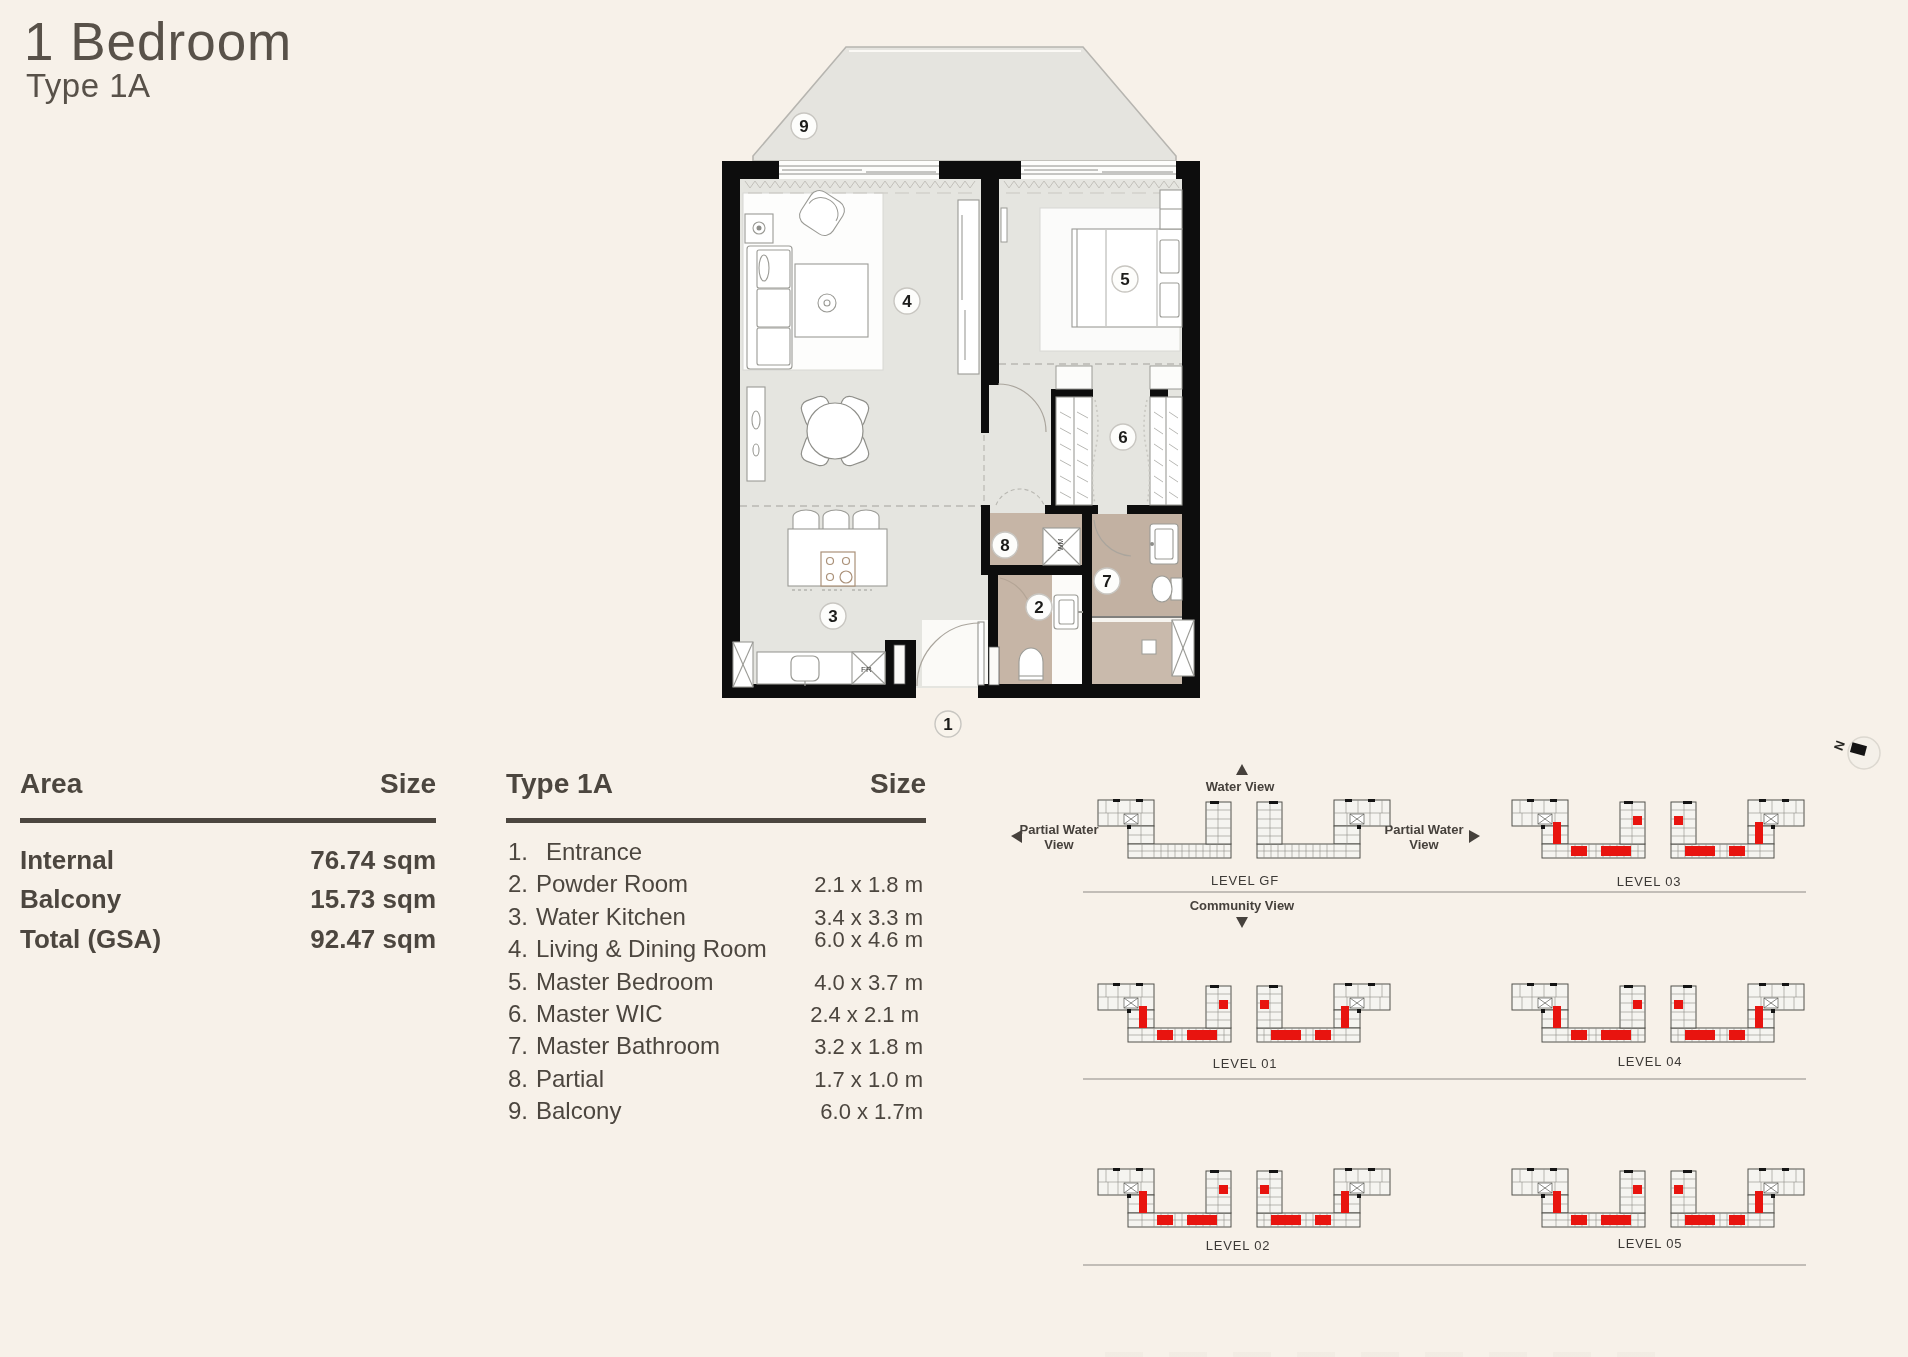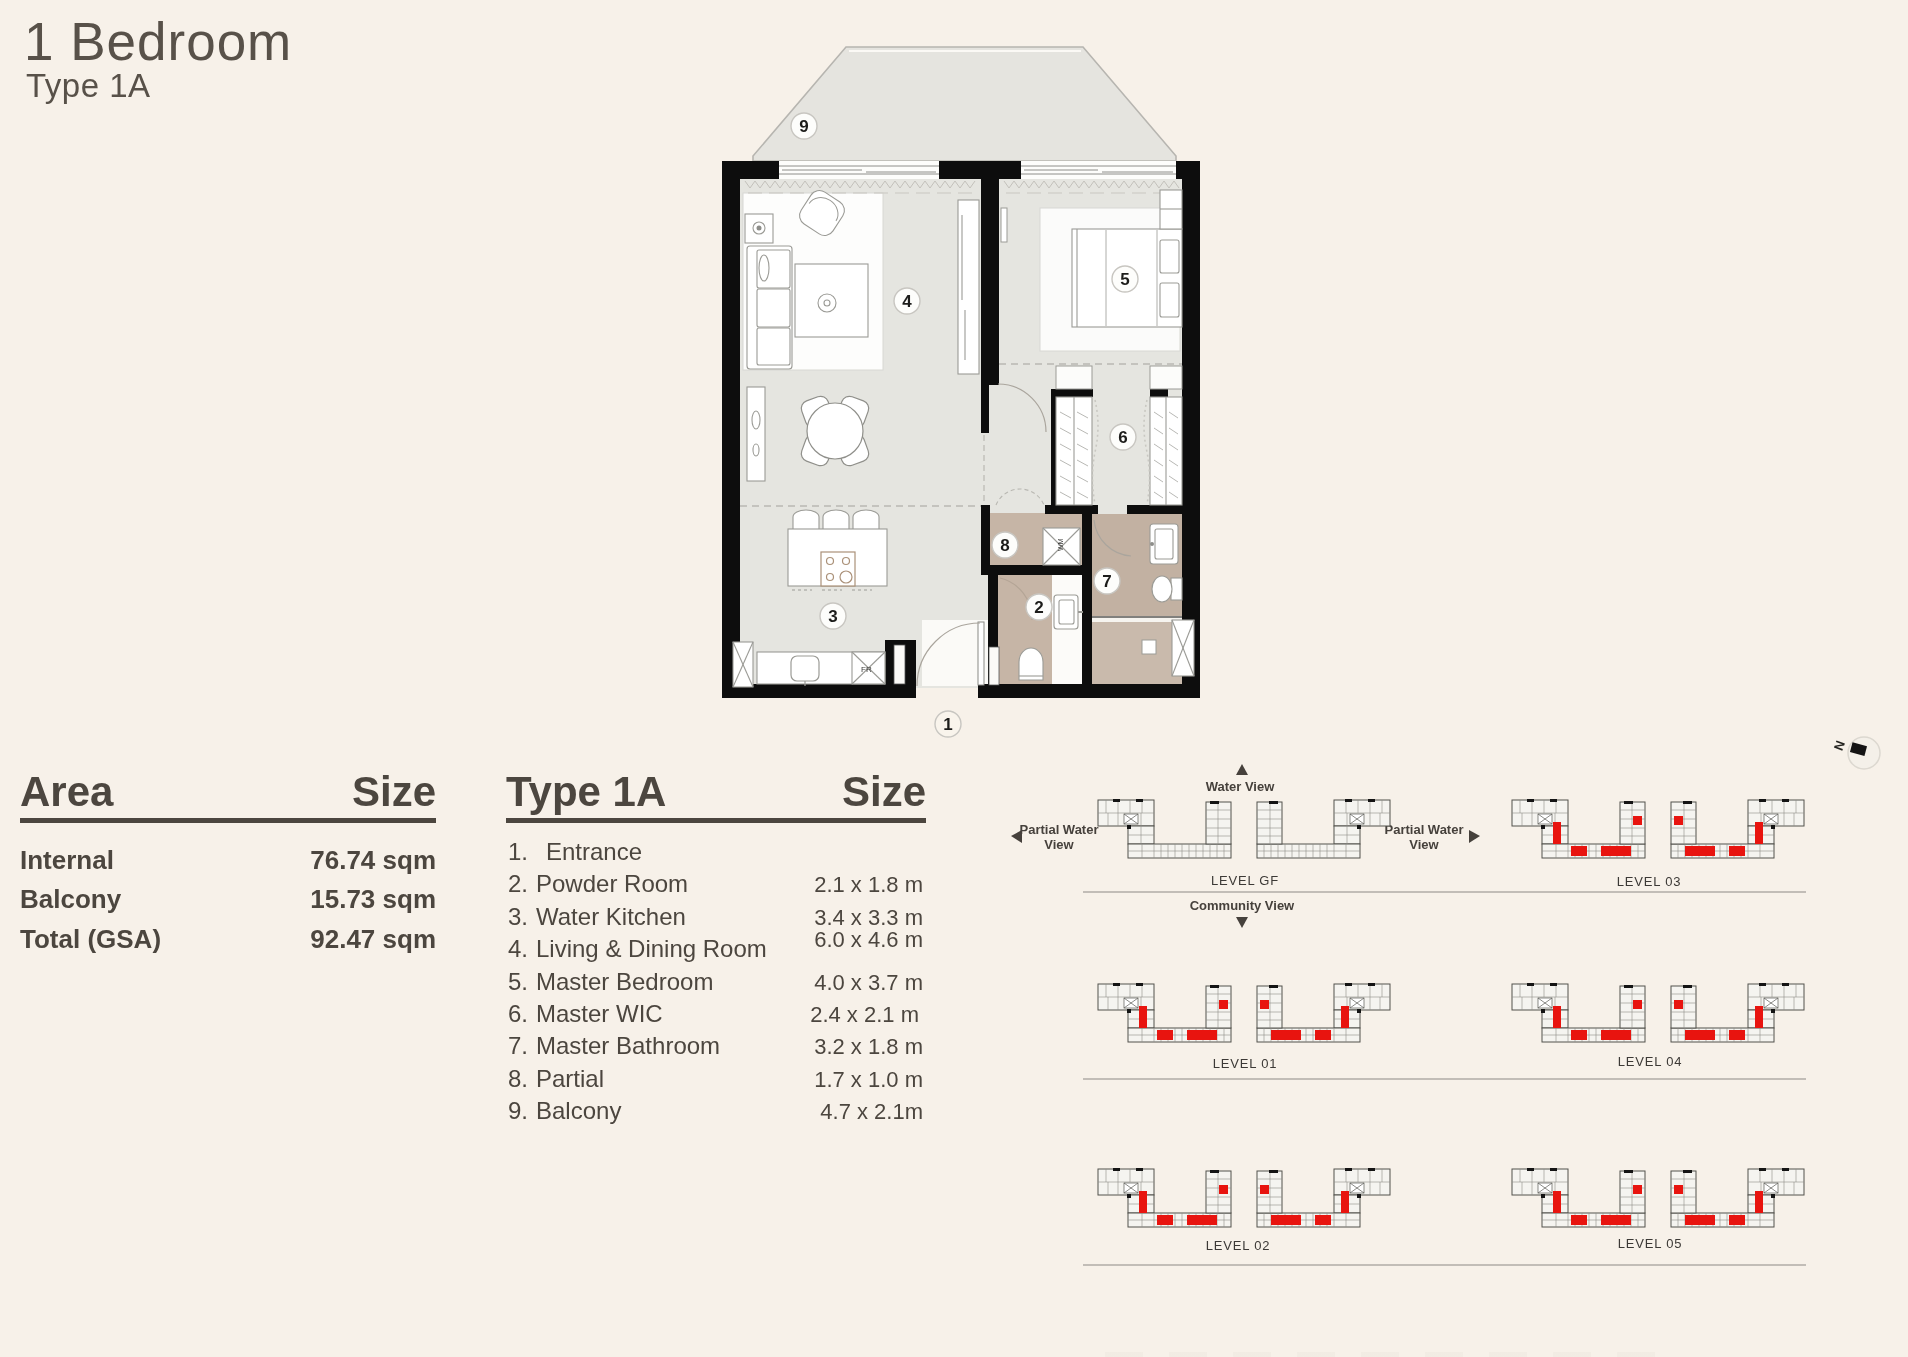--- a/index.html
+++ b/index.html
@@ -1,20 +1,20 @@
 <!DOCTYPE html>
 <html><head>
 <meta charset="utf-8">
 <style>
   html,body{margin:0;padding:0;}
   body{width:1908px;height:1357px;position:relative;background:#f7f1e9;-webkit-font-smoothing:antialiased;
        font-family:"Liberation Sans", sans-serif;overflow:hidden;}
   .abs{position:absolute;}
   .ttl{color:#585149;}
-  .tblhead{font-weight:bold;font-size:42px;color:#4c463f;}
+  .tblhead{font-weight:bold;font-size:28px;color:#4c463f;}
   .rowtxt{font-size:26px;color:#4c463f;}
 </style>
 </head>
 <body>
 
 <div class="abs ttl" style="left:24px;top:11px;font-size:53px;letter-spacing:1px;">1 Bedroom</div>
 
 <div class="abs ttl" style="left:26px;top:67px;font-size:33px;letter-spacing:0.5px;">Type 1A</div>
 
 <div class="abs" style="left:20px;top:768px;width:416px;">
@@ -64,21 +64,21 @@
       <span style="position:absolute;left:30px;top:177px;">Master WIC</span>
       <span style="position:absolute;right:7px;top:179px;font-size:22px;">2.4 x 2.1 m</span>
     <span style="position:absolute;left:2px;top:209px;">7.</span>
       <span style="position:absolute;left:30px;top:209px;">Master Bathroom</span>
       <span style="position:absolute;right:3px;top:211px;font-size:22px;">3.2 x 1.8 m</span>
     <span style="position:absolute;left:2px;top:242px;">8.</span>
       <span style="position:absolute;left:30px;top:242px;">Partial</span>
       <span style="position:absolute;right:3px;top:244px;font-size:22px;">1.7 x 1.0 m</span>
     <span style="position:absolute;left:2px;top:274px;">9.</span>
       <span style="position:absolute;left:30px;top:274px;">Balcony</span>
-      <span style="position:absolute;right:3px;top:276px;font-size:22px;">4.7 x 2.1m</span>
+      <span style="position:absolute;right:3px;top:276px;font-size:22px;">6.0 x 1.7m</span>
   </div>
 </div>
 
 <svg class="abs" style="left:690px;top:30px;" width="560" height="720" viewBox="690 30 560 720">
 
   <polygon points="846,47 1083,47 1176,156 1176,161 753,161 753,156" fill="#e5e4df" stroke="#b7b5b0" stroke-width="1.6"></polygon>
 
   <line x1="849" y1="51" x2="1081" y2="51" stroke="#fbf9f5" stroke-width="2"></line>
 
   <rect x="740" y="179" width="442" height="509" fill="#e5e5e0"></rect>

